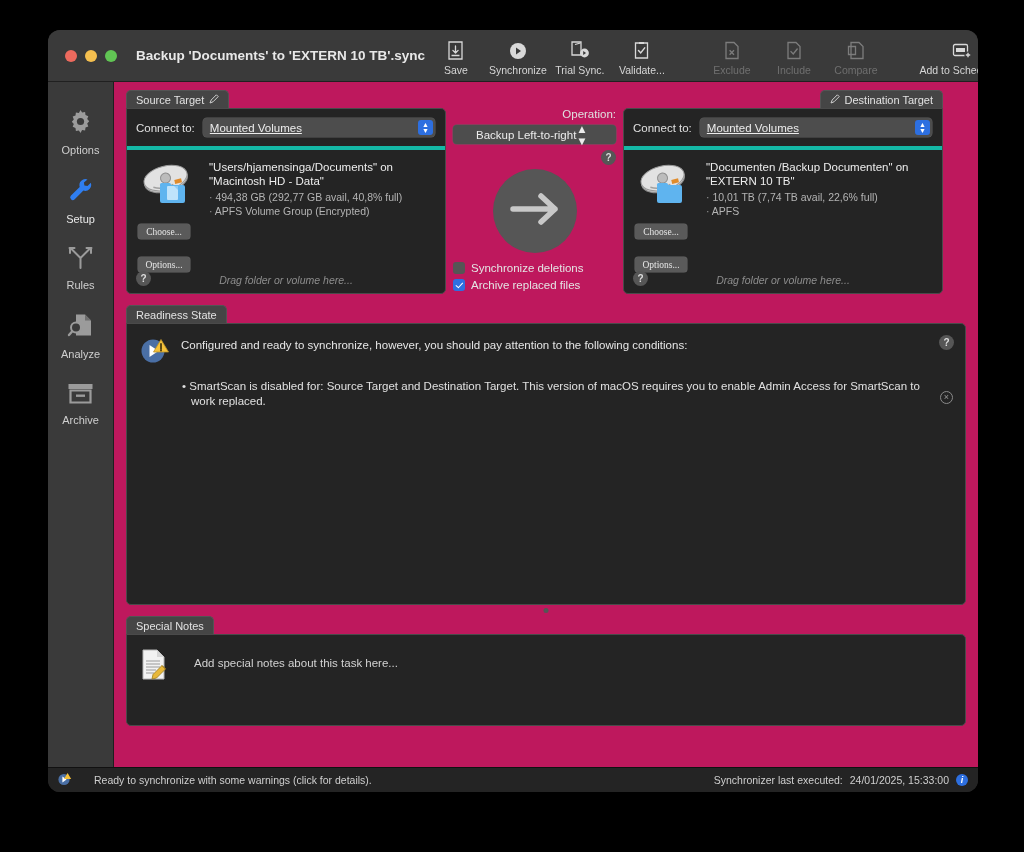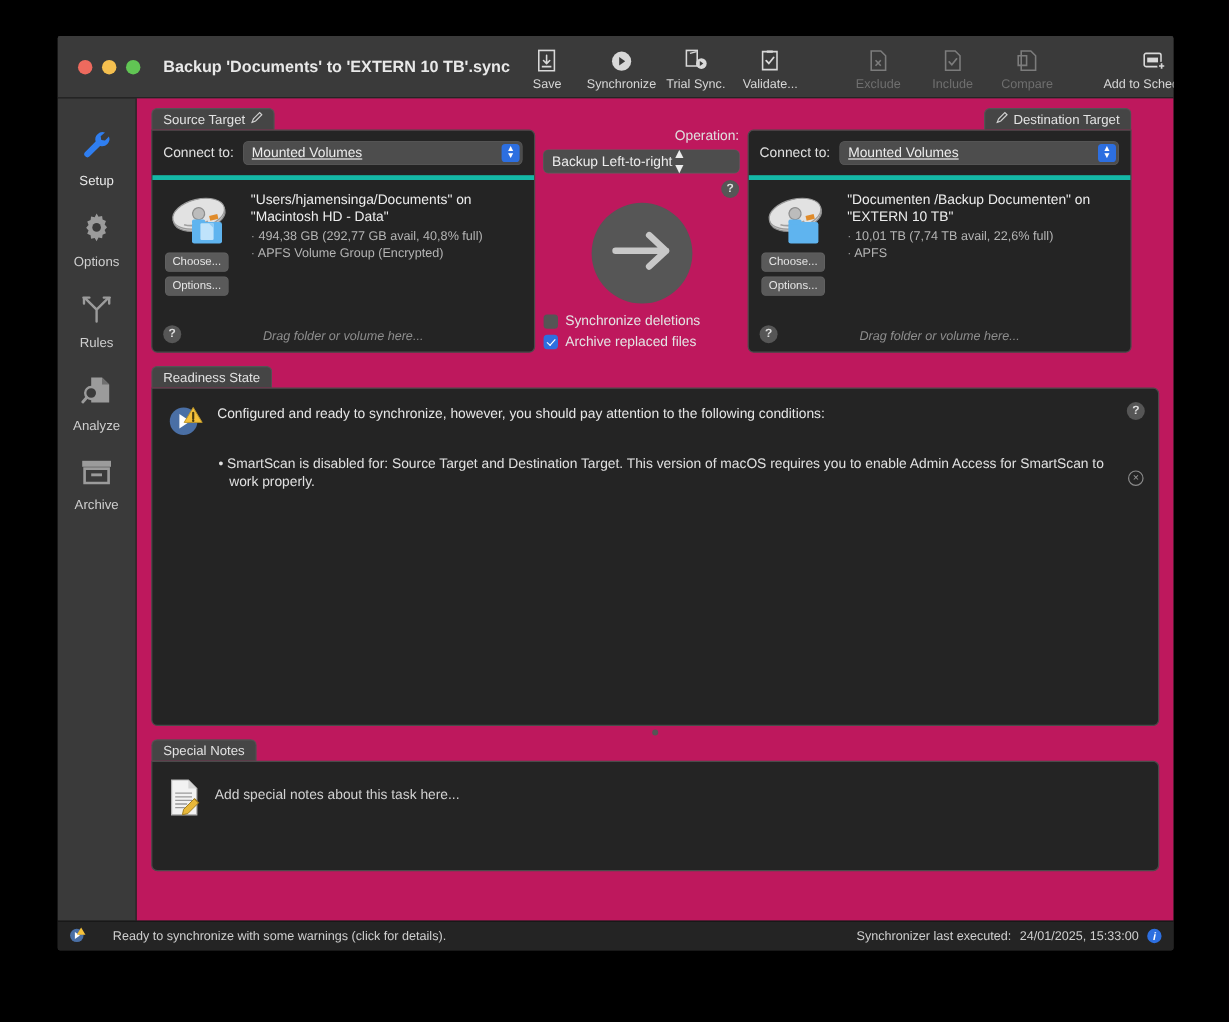--- a/index.html
+++ b/index.html
@@ -7,21 +7,21 @@
     width: 1024px; height: 852px;
     background: #000;
     font-family: "Liberation Sans", sans-serif;
     overflow: hidden;
   }
   .window {
     position: absolute;
     left: 48px; top: 30px;
     width: 930px; height: 762px;
     background: #2c2c2c;
-    border-radius: 2px;
+    border-radius: 12px;
     overflow: hidden;
     box-shadow: 0 10px 40px rgba(0,0,0,.6);
   }
   
   .titlebar {
     position: relative;
     height: 52px;
     background: #3a3a3a;
     border-bottom: 1px solid #202020;
     display: flex; align-items: center;
@@ -119,22 +119,23 @@
     color: #fff; font-size: 7px; line-height: 6px;
   }
   .tgt-body { padding: 10px 10px 0 11px; display: flex; gap: 9px; height: 143px; position: relative; }
   .tgt-left { width: 62px; flex-shrink: 0; }
   .drive-icon { width: 58px; height: 46px; position: relative; }
   .mini-btn {
     width: 52px; height: 15px;
     background: #5a5a5a; border-radius: 3px;
     font-size: 9.5px; color: #e6e6e6;
     display: flex; align-items: center; justify-content: center;
-    margin-top: 5px;
+    margin-top: 18px;
     box-shadow: 0 0 0 .5px #666;
+    font-family: Liberation Serif, serif;
   }
   .tgt-title { font-size: 11.5px; color: #ededed; line-height: 14px; }
   .tgt-bullets { margin-top: 2px; }
   .bullet { font-size: 10.5px; color: #b4b4b4; line-height: 14px; }
   .bullet::before { content: "· "; color: #9a9a9a; }
   .help-btn {
     width: 15px; height: 15px; border-radius: 50%;
     background: #565656; color: #ddd;
     font-size: 10px; font-weight: bold;
     display: flex; align-items: center; justify-content: center;
@@ -143,21 +144,21 @@
     position: absolute; bottom: 7px; left: 0; right: 0;
     text-align: center;
     font-size: 10.5px; font-style: italic; color: #8d8d8d;
   }
   .panel-help-bl { position: absolute; left: 9px; bottom: 7px; }
 
   
   .op-lbl { font-size: 11.5px; color: #e0e0e0; margin-bottom: 5px; }
   .op-popup {
     height: 19px; background: #4d4d4d; border-radius: 4px;
-    display: flex; align-items: center; padding-left: 7px;
+    display: flex; align-items: center; padding-left: 23px;
     font-size: 11.5px; color: #ececec; position: relative;
     box-shadow: 0 0 0 .5px #5c5c5c;
   }
   .op-help { display: flex; justify-content: flex-end; margin-top: 6px; }
   .arrow-circle {
     width: 84px; height: 84px; border-radius: 50%;
     background: #565656;
     margin: 4px auto 0 auto;
     display: flex; align-items: center; justify-content: center;
   }
@@ -189,21 +190,21 @@
     width: 13px; height: 13px; border-radius: 50%;
     border: 1px solid #8a8a8a; color: #9a9a9a;
     font-size: 9px; line-height: 11px; text-align: center;
     flex-shrink: 0; margin-top: 12px;
   }
   .grip { position: absolute; left: 50%; bottom: -9px; transform: translateX(-50%);
           width: 5px; height: 5px; border-radius: 50%; background: #555; }
 
   
   .notes { margin-top: 11px; }
-  .notes-panel { height: 92px; padding: 13px 0 0 13px; display: flex; gap: 11px; align-items: flex-start; }
+  .notes-panel { height: 92px; padding: 13px 0 0 13px; display: flex; gap: 26px; align-items: flex-start; }
   .notes-txt { font-size: 11.5px; color: #d2d2d2; padding-top: 9px; }
 
   
   .statusbar {
     height: 25px; background: #242424;
     border-top: 1px solid #111;
     display: flex; align-items: center;
     padding: 0 10px 0 10px;
     font-size: 10.5px; color: #cfcfcf;
   }
@@ -316,37 +317,37 @@
         <span class="lbl">Add to Schedule...</span>
       </div>
 
     </div>
   </div>
 
   <div class="body">
 
     <div class="sidebar">
 
-      <div class="side-item active">
-        <span>
-          <svg width="28" height="28" viewBox="0 0 28 28">
-              <path d="M20.5 3.5a6 6 0 0 0-7.8 7.4L4 19.6a2.6 2.6 0 0 0 3.7 3.7l8.7-8.7a6 6 0 0 0 7.4-7.8l-3.3 3.3-3.1-.5-.5-3.1z" fill="#2f7ef0"></path>
-            </svg>
-        </span>
-        <span class="slbl">Setup</span>
-      </div>
-
       <div class="side-item">
         <span>
           <svg width="27" height="27" viewBox="0 0 27 27">
               <path d="M13.5 2l1.6 2.6 3-.6.4 3 2.8 1.2-1.1 2.8 2 2.3-2 2.3 1.1 2.8-2.8 1.2-.4 3-3-.6L13.5 25l-1.6-2.6-3 .6-.4-3-2.8-1.2 1.1-2.8-2-2.3 2-2.3L5.7 8.6l2.8-1.2.4-3 3 .6z" fill="#9b9b9b"></path>
               <circle cx="13.5" cy="13.5" r="3.6" fill="#3a3a3a"></circle>
             </svg>
         </span>
         <span class="slbl">Options</span>
+      </div>
+
+      <div class="side-item active">
+        <span>
+          <svg width="28" height="28" viewBox="0 0 28 28">
+              <path d="M20.5 3.5a6 6 0 0 0-7.8 7.4L4 19.6a2.6 2.6 0 0 0 3.7 3.7l8.7-8.7a6 6 0 0 0 7.4-7.8l-3.3 3.3-3.1-.5-.5-3.1z" fill="#2f7ef0"></path>
+            </svg>
+        </span>
+        <span class="slbl">Setup</span>
       </div>
 
       <div class="side-item">
         <span>
           <svg width="27" height="25" viewBox="0 0 27 25">
               <path d="M13.5 23V13L4.5 4M13.5 13l9-9" stroke="#9b9b9b" stroke-width="2" fill="none" stroke-linecap="round"></path>
               <path d="M2.5 3h5M3 3v5M24.5 3h-5M24 3v5" stroke="#9b9b9b" stroke-width="2" fill="none" stroke-linecap="round"></path>
             </svg>
         </span>
         <span class="slbl">Rules</span>
@@ -530,21 +531,21 @@
               </svg>
             </span>
             <span class="ready-txt">Configured and ready to synchronize, however, you should pay attention to the following conditions:</span>
           </div>
           <div class="ready-help">
             <div class="help-btn">?</div>
           </div>
           <div class="cond-row">
             <div class="cond-txt">
               <span>SmartScan is disabled for: Source Target and Destination Target. This version of macOS requires you to enable Admin Access for SmartScan to</span>
-              <span class="ind">work properly.</span>
+              <span class="ind">work replaced.</span>
             </div>
             <div class="close-x">×</div>
           </div>
           <div class="grip"></div>
         </div>
       </div>
 
       <div class="notes">
         <div class="tabrow">
           <div class="tab">

